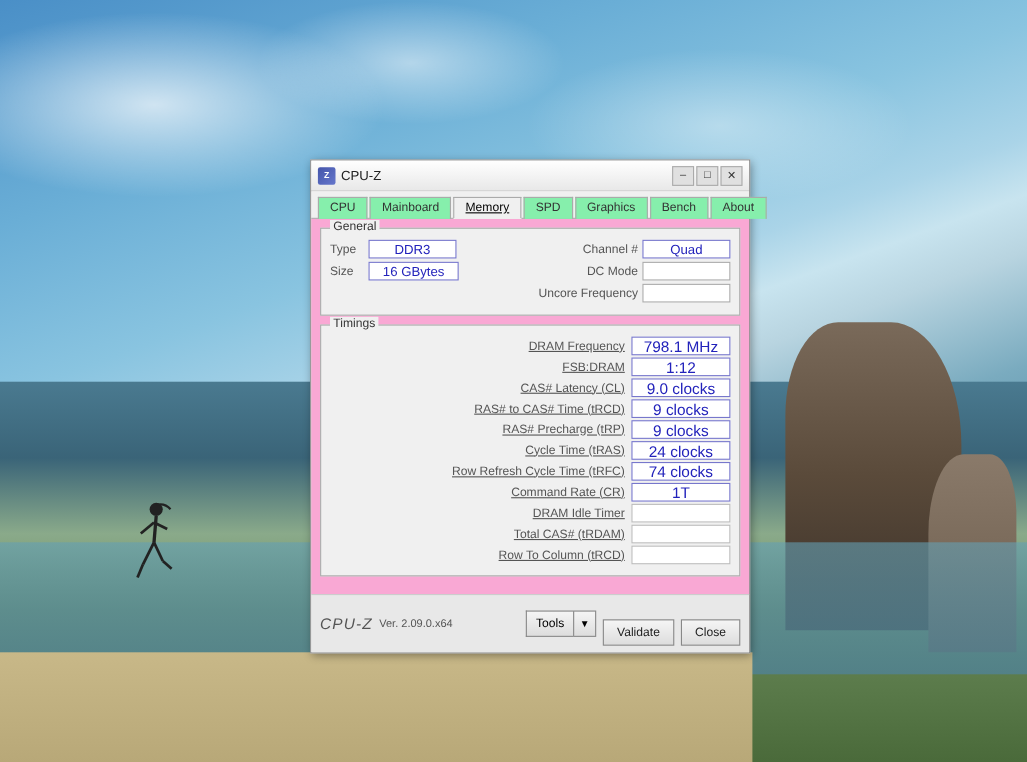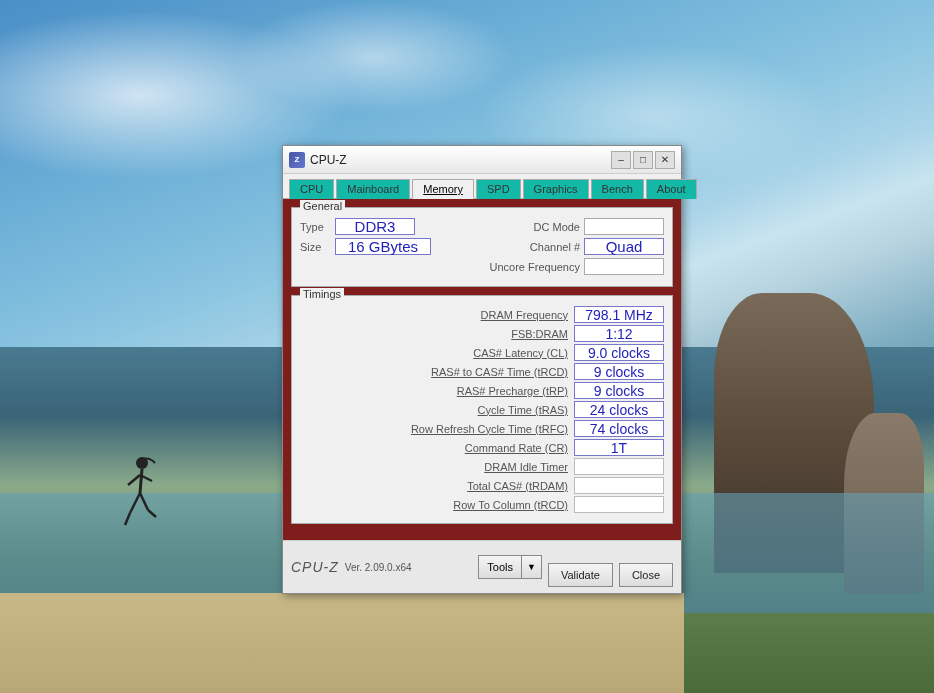--- a/index.html
+++ b/index.html
@@ -127,42 +127,42 @@
       background: #f0f0f0;
       border-bottom: 1px solid #aaa;
       padding: 4px 6px 0;
       gap: 0;
     }
 
     .tab {
       padding: 3px 10px;
       border: 1px solid #aaa;
       border-bottom: none;
-      background: #14b8a6;
+      background: #86efac;
       cursor: pointer;
       font-size: 11px;
       color: #333;
       position: relative;
       top: 1px;
       margin-right: 2px;
     }
 
     .tab.active {
       background: #f0f0f0;
       border-bottom: 1px solid #f0f0f0;
       color: #000;
       font-weight: normal;
       z-index: 1;
       text-decoration: underline;
     }
 
     
     .content {
       padding: 8px;
-      background: #7f1d1d;
+      background: #f9a8d4;
     }
 
     
     .group-box {
       border: 1px solid #aaa;
       margin-bottom: 8px;
       padding: 4px 8px 8px;
       position: relative;
       background: #f0f0f0;
     }
@@ -174,21 +174,21 @@
       background: #f0f0f0;
       padding: 0 3px;
       font-size: 11px;
       color: #333;
     }
 
     .value-box {
       background: white;
       border: 1px solid #7777cc;
       color: #2222bb;
-      font-size: 15px;
+      font-size: 12px;
       padding: 1px 12px;
       min-width: 80px;
       text-align: center;
       height: 17px;
       display: flex;
       align-items: center;
       justify-content: center;
     }
 
     .value-box.empty {
@@ -400,26 +400,26 @@
             <div class="value-box">DDR3</div>
           </div>
           <div class="gen-row">
             <span class="gen-label">Size</span>
             <div class="value-box">16 GBytes</div>
           </div>
         </div>
 
         <div class="general-right">
           <div class="gen-row">
+            <span class="gen-label-right">Channel #</span>
+            <div class="value-box">Quad</div>
+          </div>
+          <div class="gen-row">
             <span class="gen-label-right">DC Mode</span>
             <div class="value-box empty"></div>
-          </div>
-          <div class="gen-row">
-            <span class="gen-label-right">Channel #</span>
-            <div class="value-box">Quad</div>
           </div>
           <div class="gen-row">
             <span class="gen-label-right">Uncore Frequency</span>
             <div class="value-box empty"></div>
           </div>
         </div>
       </div>
     </div>
 
     <div class="group-box">

